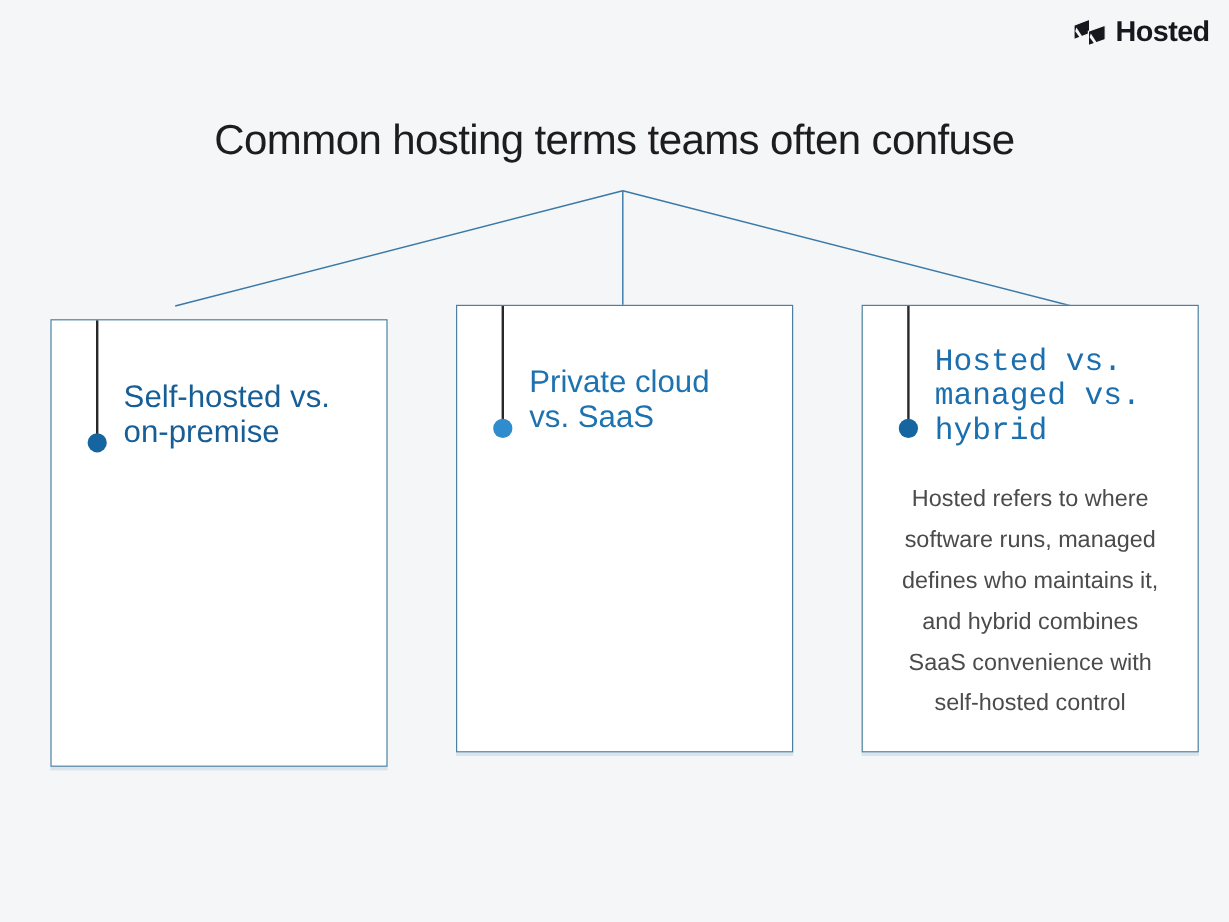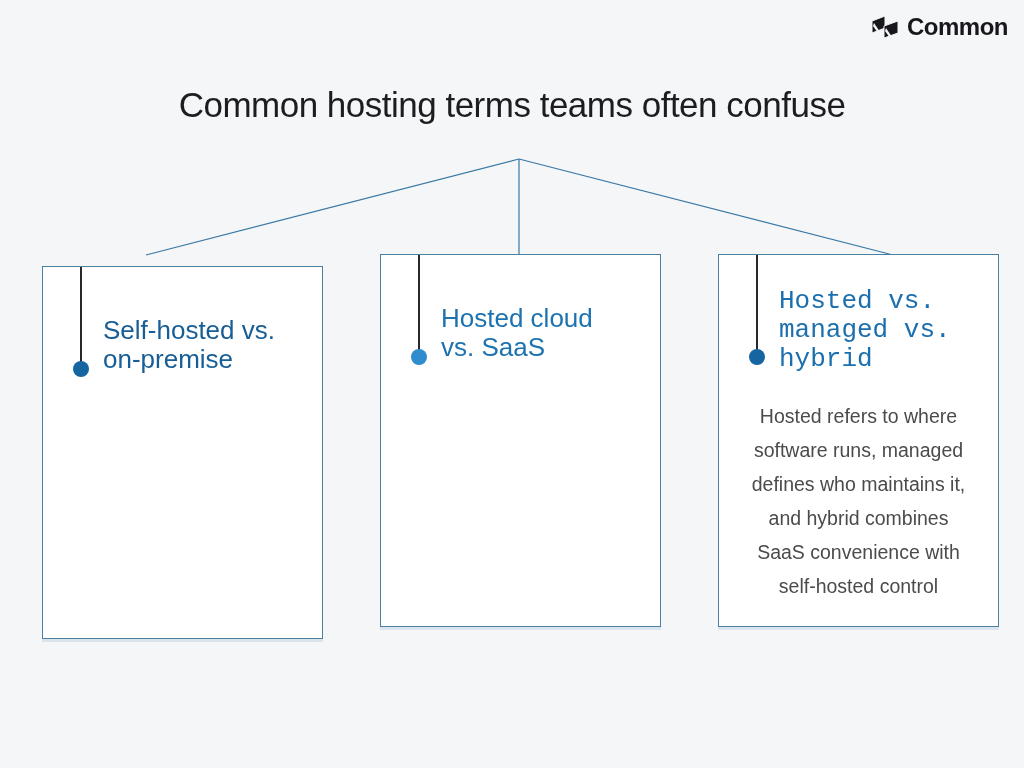--- a/index.html
+++ b/index.html
@@ -18,21 +18,21 @@
   }
   .logo-mark { width: 29px; height: 27px; display: block; }
   .logo-text {
     font-size: 24px; font-weight: bold; color: #17171d;
     letter-spacing: -0.5px;
   }
 
   
   .page-title {
     position: absolute; top: 85px; left: 0; right: 0;
-    margin: 0; text-align: center;
+    margin: 12px; text-align: center;
     font-size: 35px; font-weight: normal;
     color: #1d1d1f; letter-spacing: -0.5px;
   }
 
   
   .connectors {
     position: absolute; top: 0; left: 0;
     width: 1024px; height: 768px;
     pointer-events: none;
   }
@@ -88,42 +88,42 @@
 </head>
 <body style="background: rgb(245, 246, 247);">
 
 <div class="logo">
   <svg class="logo-mark" viewBox="0 0 29 27" aria-hidden="true">
     <polygon points="1,7 14,2 14,14 1,19" fill="#17171d" stroke="#f5f6f7" stroke-width="1"></polygon>
     <polygon points="3,9 9,18 7,19 2,12" fill="#f5f6f7"></polygon>
     <polygon points="13,12 27,7 27,19 13,24" fill="#17171d" stroke="#f5f6f7" stroke-width="1"></polygon>
     <polygon points="15,14 21,23 19,24 14,17" fill="#f5f6f7"></polygon>
   </svg>
-  <span class="logo-text">Common</span>
+  <span class="logo-text">Hosted</span>
 </div>
 
 <h1 class="page-title">Common hosting terms teams often confuse</h1>
 
 <svg class="connectors" aria-hidden="true">
   <line x1="519" y1="159" x2="146" y2="255" stroke="#3a78a6" stroke-width="1.2"></line>
   <line x1="519" y1="159" x2="519" y2="255" stroke="#3a78a6" stroke-width="1.2"></line>
   <line x1="519" y1="159" x2="893" y2="255" stroke="#3a78a6" stroke-width="1.2"></line>
 </svg>
 
 <div class="card card-1" style="border-color: rgb(75, 128, 161);">
   <div class="stem"></div>
   <div class="dot" style="background: rgb(21, 101, 160);"></div>
   <h2 class="card-title" style="color: rgb(23, 94, 150);">Self-hosted vs.
 on-premise</h2>
 </div>
 
 <div class="card card-2" style="border-color: rgb(75, 128, 161);">
   <div class="stem"></div>
   <div class="dot" style="background: rgb(47, 140, 205);"></div>
-  <h2 class="card-title" style="color: rgb(29, 114, 176);">Hosted cloud
+  <h2 class="card-title" style="color: rgb(29, 114, 176);">Private cloud
 vs. SaaS</h2>
 </div>
 
 <div class="card card-3" style="border-color: rgb(75, 128, 161);">
   <div class="stem"></div>
   <div class="dot" style="background: rgb(21, 101, 160);"></div>
   <h2 class="card-title" style="color: rgb(27, 111, 174);">Hosted vs.
 managed vs.
 hybrid</h2>
   <p class="card-body">Hosted refers to where

